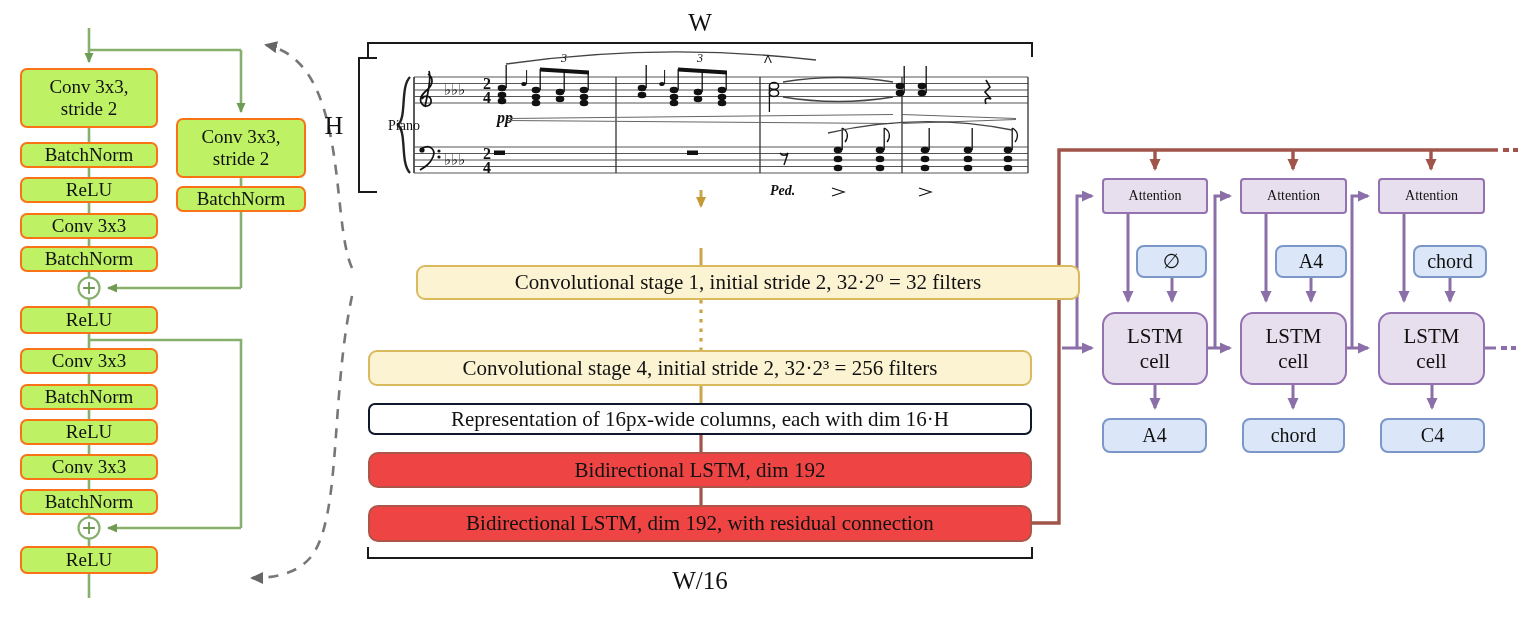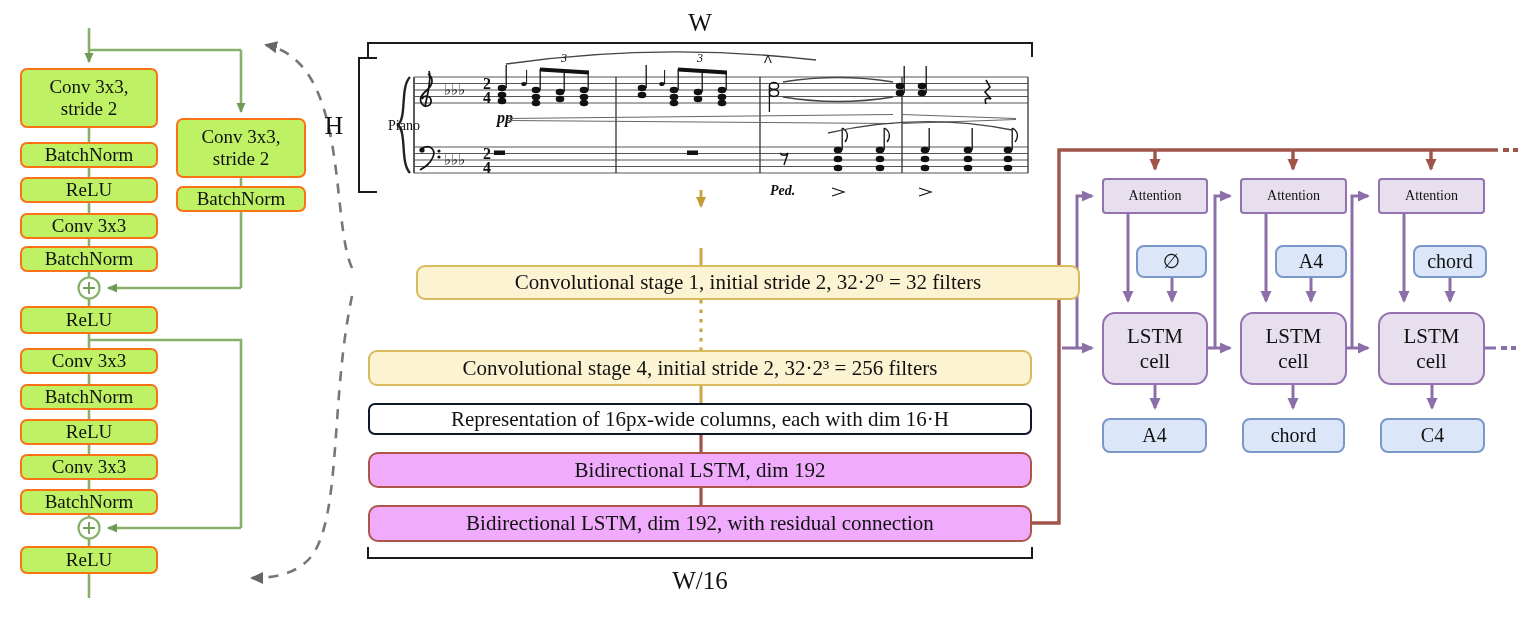--- a/index.html
+++ b/index.html
@@ -4,21 +4,21 @@
 <style>
   html,body{margin:0;padding:0;background:#ffffff;}
   .canvas{position:relative;width:1524px;height:620px;background:#fff;overflow:hidden;
           font-family:"Liberation Serif","DejaVu Serif",serif;}
   svg.layer{position:absolute;left:0;top:0;}
   .box{position:absolute;box-sizing:border-box;display:flex;align-items:center;justify-content:center;
        text-align:center;color:#111;line-height:1.18;white-space:pre-line;z-index:2;}
   .green{background:#bef264;border:2px solid #f97316;border-radius:7px;font-size:19px;}
   .yellow{background:#fcf3d2;border:2px solid #d9ba5e;border-radius:9px;font-size:21px;white-space:pre;}
   .rep{background:#ffffff;border:2px solid #0f172a;border-radius:7px;font-size:21px;white-space:pre;}
-  .pink{background:#f0abfc;border:2.5px solid #ad5549;border-radius:10px;font-size:21px;white-space:pre;}
+  .pink{background:#ef4444;border:2.5px solid #ad5549;border-radius:10px;font-size:21px;white-space:pre;}
   .purple{background:#e7dfee;border:2px solid #9471b1;border-radius:4px;font-size:14px;}
   .lstm{background:#e7dfee;border:2px solid #9471b1;border-radius:13px;font-size:21px;}
   .blue{background:#dbe7f8;border:2px solid #7b97c9;border-radius:8px;font-size:20px;}
   .svgtxt{font-family:"Liberation Serif","DejaVu Serif",serif;fill:#111;}
 </style>
 </head>
 <body>
 
 <div class="canvas">
 

